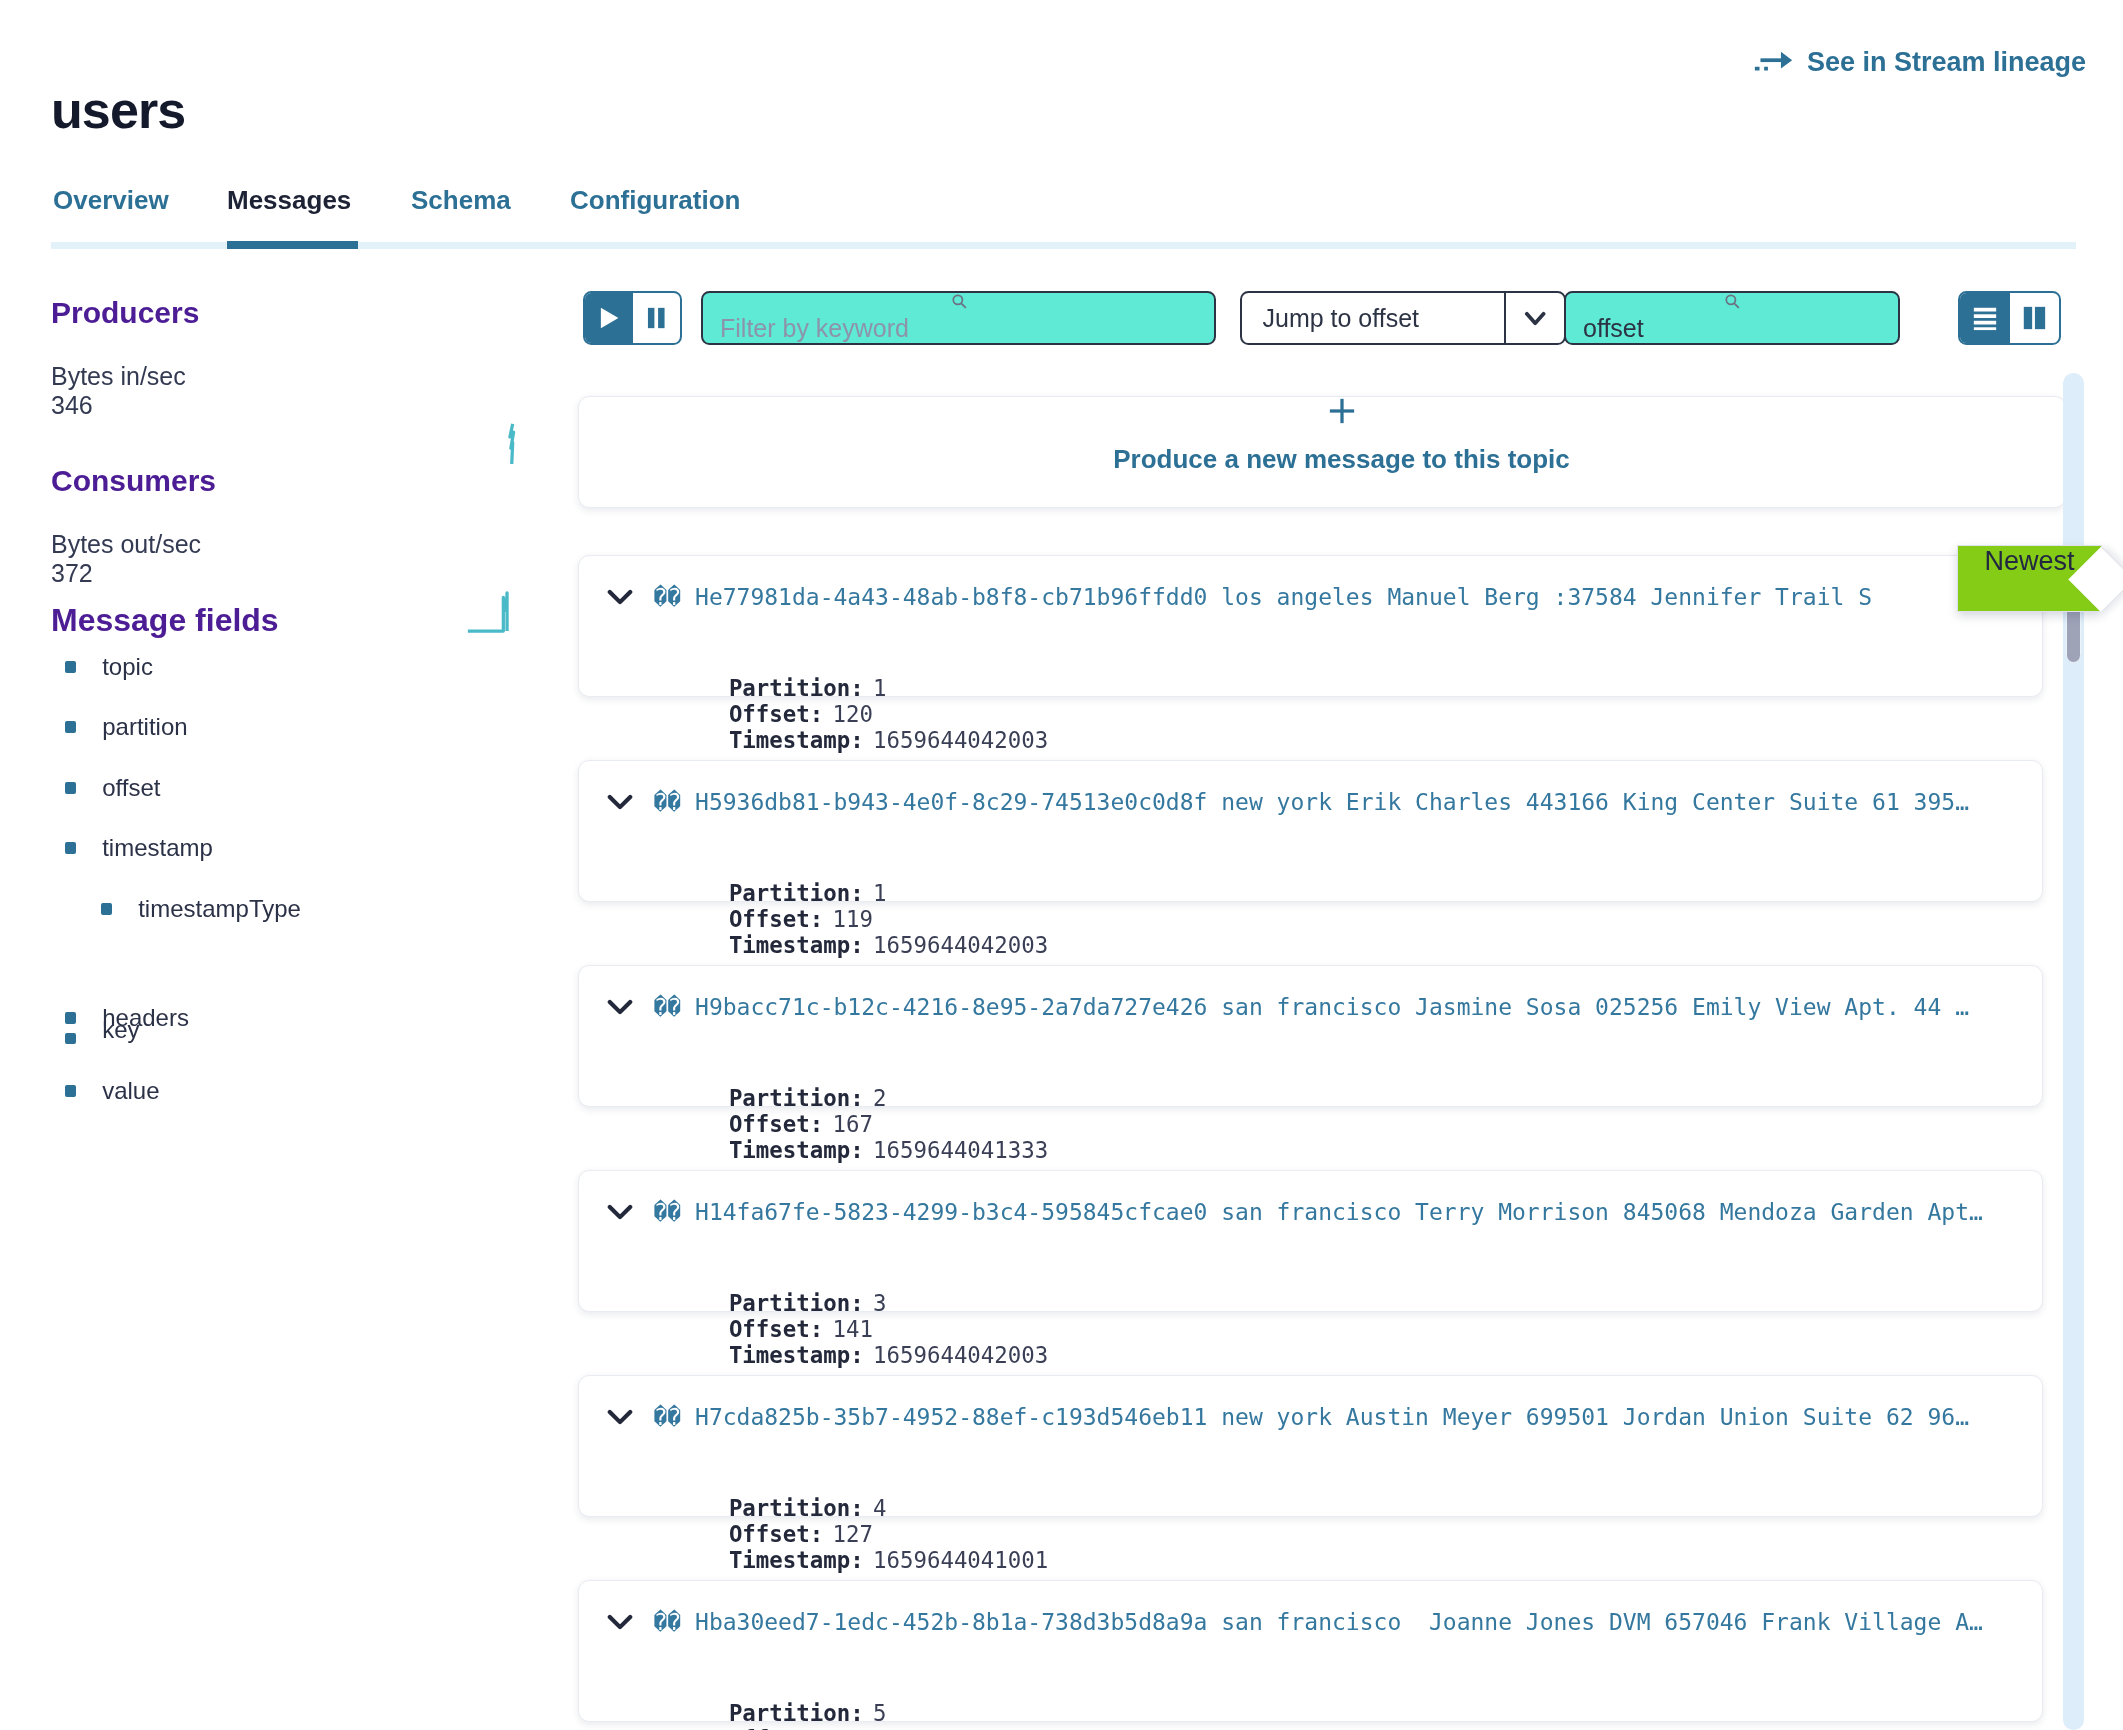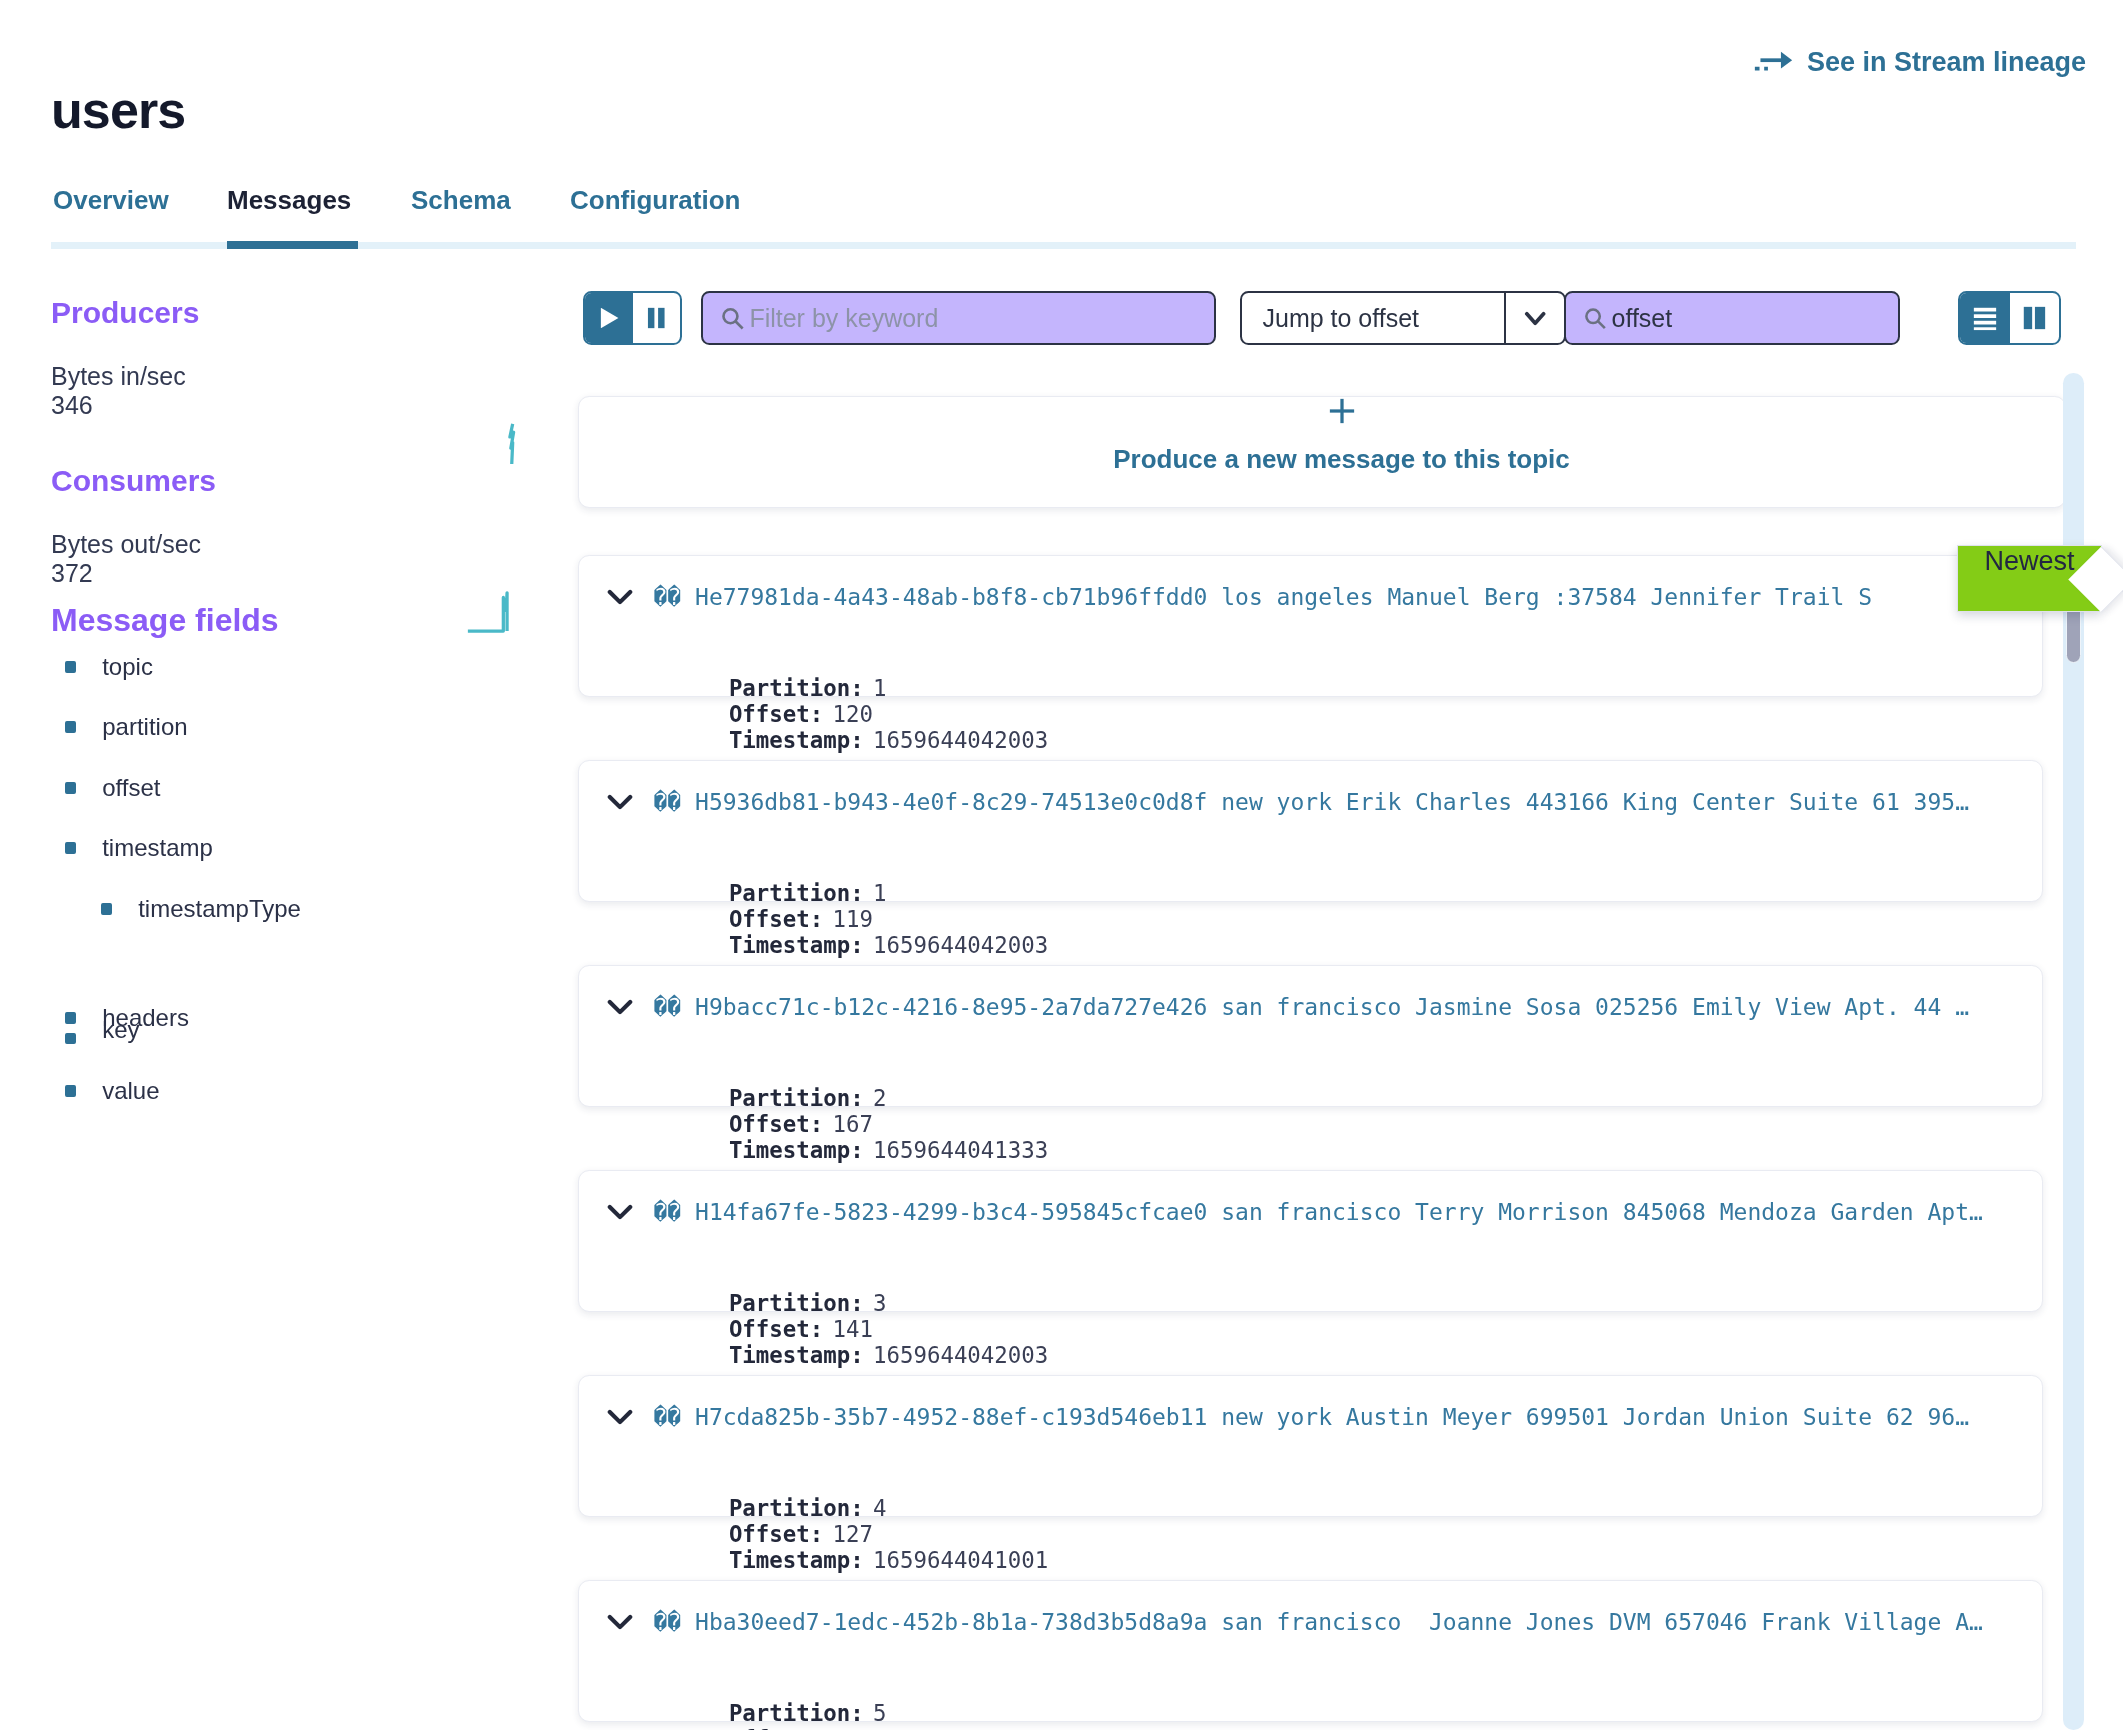--- a/index.html
+++ b/index.html
@@ -15,36 +15,36 @@
   .lineage-link { left:1753px; top:47px; display:flex; align-items:center; gap:13px;
     color:#2d7095; font-size:27px; font-weight:700; cursor:pointer; }
 
   
   .tab { top:185px; font-size:26px; font-weight:600; color:#2d7095; cursor:pointer; }
   .tab.active { color:#1d2235; font-weight:700; }
   .tab-underline { left:51px; top:242px; width:2025px; height:6.5px; background:#e3f1f9; }
   .tab-indicator { left:227px; top:241px; width:131px; height:8.4px; background:#2d7095; }
 
   
-  .side-h { left:51px; font-size:30px; font-weight:800; color:#8b5cf6; }
+  .side-h { left:51px; font-size:30px; font-weight:800; color:#4c1d95; }
   .metric-row { left:51px; width:471px; display:flex; align-items:flex-start;flex-direction:column; }
   .metric-label { font-size:25px; color:#333a52; width:233px; }
   .metric-value { font-size:25px; color:#333a52; }
   .spark { margin-left:auto; }
   .field-item { left:65px; display:flex; align-items:center; gap:26px; cursor:pointer; }
   .field-bullet { width:11.2px; height:11.2px; background:#2d7095; border-radius:1.9px; flex:0 0 auto; }
   .field-label { font-size:24px; color:#2b3147; }
 
   
   .btn-group { display:flex; overflow:hidden; border:2.8px solid #2d7095; border-radius:8.4px; background:#fff; }
   .playpause { left:583px; top:291px; width:99px; height:54px; }
   .seg { flex:1; display:flex; align-items:center; justify-content:center; cursor:pointer; }
   .seg.on { background:#2d7095; }
-  .text-input { border:2.8px solid #2c3344; border-radius:8.4px; background:#c4b5fd;
-    display:flex; align-items:center; padding:0 17px; gap:5px; }
+  .text-input { border:2.8px solid #2c3344; border-radius:8.4px; background:#5eead4;
+    display:flex; align-items:center; padding:0 17px; gap:5px;flex-direction:column; }
   .filter-box { left:701px; top:291px; width:515px; height:54px; }
   .filter-box input, .offset-box input { border:none; outline:none; width:100%;
     font-size:25px; font-family:"Liberation Sans", sans-serif; color:#2c3344; background:transparent; }
   .filter-box input::placeholder { color:#8d93a8; opacity:1; }
   .jump-select { left:1240px; top:291px; width:326px; height:54px; border:2.8px solid #2c3344;
     border-radius:8.4px; background:#fff; display:flex; align-items:stretch; cursor:pointer; }
   .jump-label { flex:1; display:flex; align-items:center; padding-left:20.5px; font-size:25px; color:#2c3344; }
   .jump-caret { width:60px; border-left:2.8px solid #2c3344; display:flex; align-items:center; justify-content:center; }
   .offset-box { left:1564px; top:291px; width:336px; height:54px; }
   .view-toggle { left:1958px; top:291px; width:103px; height:54px; }

